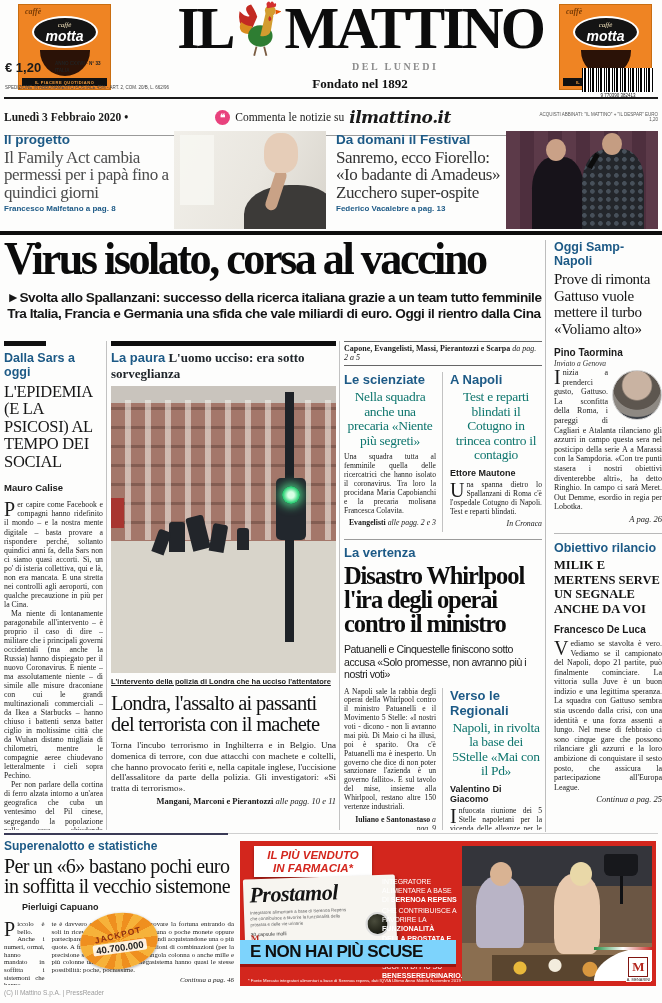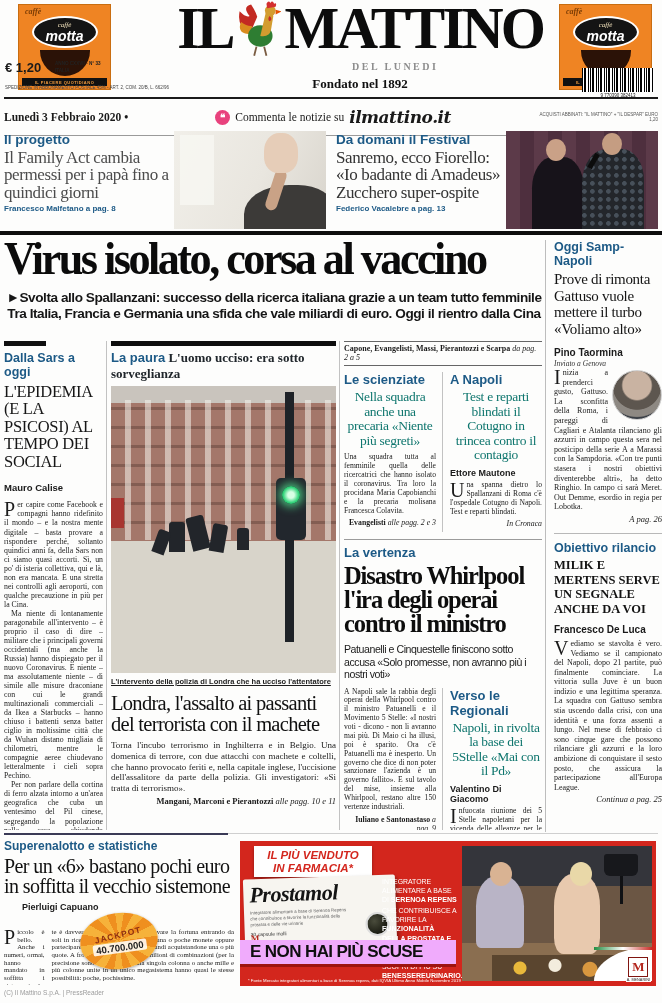--- a/index.html
+++ b/index.html
@@ -157,21 +157,21 @@
             border:1px solid #cfcfcf; }
   .r-tail{ font:italic 8.5px "Liberation Serif",serif; text-align:right; margin-top:2px; }
   .r-div{ border-top:1px solid #b8b8b8; margin:9px 0 7px; }
   .r-caps{ font:bold 12.5px/1.18 "Liberation Serif",serif; margin:3px 0 7px; color:#141414;}
 
   
   .superenalotto{ position:absolute; left:4px; top:833px; width:230px; height:152px; overflow:hidden;}
   .se-rule{ height:2px; background:#3a3a56; width:224px; margin-bottom:4px; }
   .se-kicker{ font:bold 12px "Liberation Sans",sans-serif; }
   .se-headline{ font:20px/1.0 "Liberation Serif",serif; letter-spacing:-.6px; margin:3px 0 6px; color:#111;}
-  .se-author{ font:bold 9px "Liberation Sans",sans-serif; margin-bottom:16px;padding-left:18px; }
+  .se-author{ font:bold 9px "Liberation Sans",sans-serif; margin-bottom:8px;padding-left:18px; }
   .se-cols{ display:flex; gap:7px; }
   .se-col{ width:50%; font:6.8px/1.13 "Liberation Serif",serif; text-align:justify; }
   .se-tail{ font:italic 7px "Liberation Serif",serif; text-align:right; margin-top:2px; }
   .jackpot{ position:absolute; left:76px; top:80px; width:78px; height:56px;
             background:repeating-conic-gradient(#f6b23a 0 18deg, #ef8f1f 18deg 36deg);
             border-radius:50%; transform:rotate(-8deg); box-shadow:0 1px 3px rgba(0,0,0,.35);
             display:flex; flex-direction:column; align-items:center; justify-content:center; }
   .jp-label{ font:bold 8.5px "Liberation Sans",sans-serif; color:#8d2f12; letter-spacing:1px;
              transform:rotate(-6deg); }
   .jp-amount{ font:bold 9.5px "Liberation Sans",sans-serif; color:#222; background:rgba(255,255,255,.85);
@@ -204,21 +204,21 @@
   .ap-whead{ position:absolute; right:60px; top:16px; width:22px; height:24px; background:#e9d8a8; border-radius:50%;}
   .ap-man{ position:absolute; left:14px; top:30px; width:48px; height:72px; background:#b9b4c6; border-radius:42% 42% 10% 10%;}
   .ap-mhead{ position:absolute; left:28px; top:16px; width:22px; height:24px; background:#d9b393; border-radius:50%;}
   .ap-tray{ position:absolute; left:30px; bottom:0; width:140px; height:26px; background:#5a452f;
             background-image:radial-gradient(circle at 20% 50%, #e8b83b 6px, transparent 7px),
                              radial-gradient(circle at 45% 40%, #f3ecdd 6px, transparent 7px),
                              radial-gradient(circle at 70% 55%, #d8973f 7px, transparent 8px),
                              radial-gradient(circle at 90% 45%, #eadfca 5px, transparent 6px);}
   .ad-flag{ position:absolute; right:0; bottom:0; width:58px; height:34px; background:#fff;
             border-radius:100% 0 0 0; border-top:3px solid; border-image:linear-gradient(90deg,#1b8a3c,#fff,#c8251f) 1;}
-  .ad-slogan{ position:absolute; left:0; top:99px; width:216px; height:27px; background:#f0abfc;
+  .ad-slogan{ position:absolute; left:0; top:99px; width:216px; height:27px; background:#7dd3fc;
               display:flex; align-items:center; padding-left:10px;
               font:bold 17px "Liberation Sans",sans-serif; letter-spacing:-.6px; color:#0f0f0f;
               border-bottom:3px solid #9e1410; }
   .ad-fine{ position:absolute; left:8px; bottom:3px; width:280px; color:#fff;
             font:4.3px "Liberation Sans",sans-serif; }
   .ad-menarini{ position:absolute; right:5px; bottom:4px; text-align:center; }
   .ad-mbox{ width:20px; height:20px; background:#fff; margin:0 auto; display:flex; align-items:center;
             justify-content:center; font:bold 13px "Liberation Serif",serif; color:#b3251c;
             border:1px solid #801510;}
   .ad-mname{ font:3.8px "Liberation Sans",sans-serif; color:#2b2b2b; background:#fff; margin-top:1px; padding:0 1px;}

